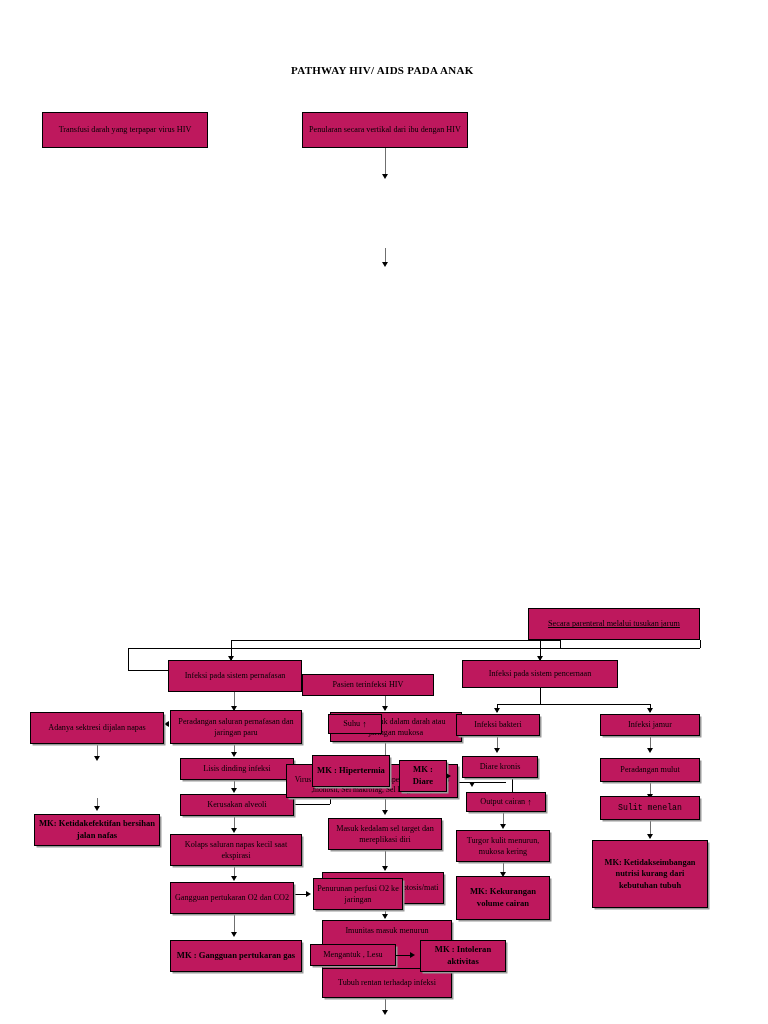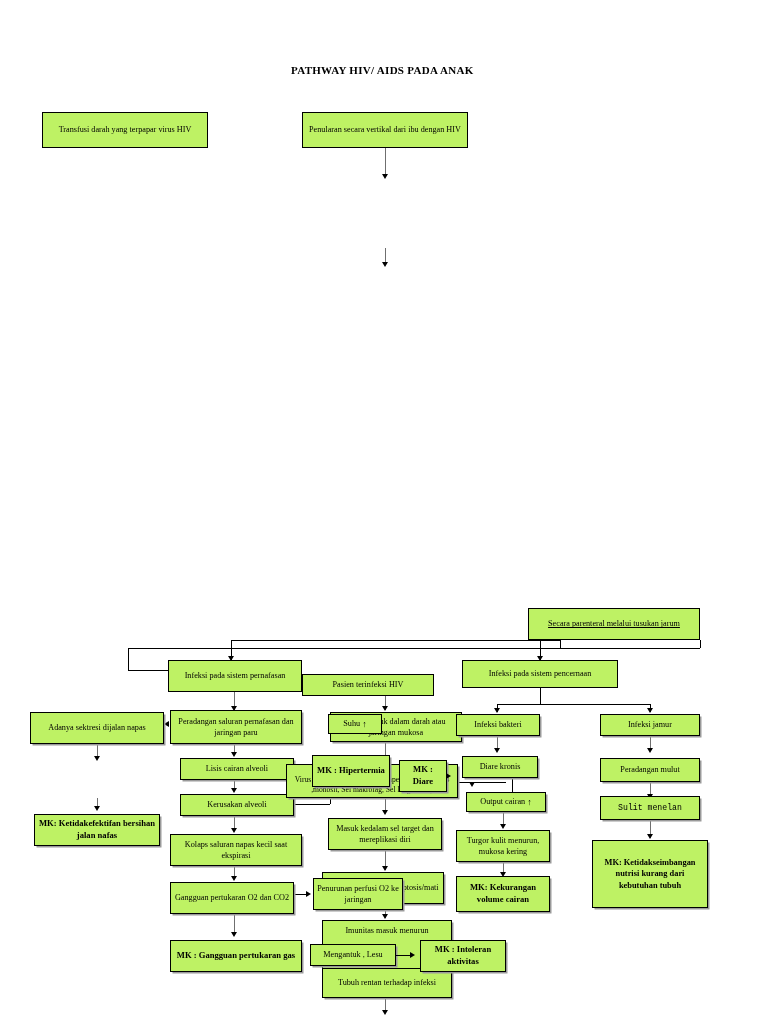--- a/index.html
+++ b/index.html
@@ -23,21 +23,21 @@
     font-family: "Liberation Serif", serif;
     font-weight: bold;
     font-size: 11px;
     letter-spacing: 0.3px;
     white-space: nowrap;
   }
   .box {
     position: absolute;
     box-sizing: border-box;
     border: 1.2px solid #000000;
-    background: #bef264;
+    background: #be185d;
     display: flex;
     align-items: center;
     justify-content: center;
     text-align: center;
     font-size: 8.2px;
     line-height: 1.35;
     padding: 2px 3px;
     font-family: "Liberation Serif", serif;
     z-index: 5;
   }
@@ -172,21 +172,21 @@
   <div class="arrow-down" style="left:93.5px; top:806px;"></div>
 
   <div class="hline dark" style="left:170px; top:724px; width:4px;"></div>
   <div class="arrow-left" style="left:164px; top:720.5px;"></div>
 
   <div class="box shadow" style="left:170px; top:710px; width:132px; height:34px;">
     <span class="txt">Peradangan saluran pernafasan dan jaringan paru</span>
   </div>
 
   <div class="box shadow" style="left:180px; top:758px; width:114px; height:22px;">
-    <span class="txt">Lisis cairan alveoli</span>
+    <span class="txt">Lisis dinding infeksi</span>
   </div>
 
   <div class="box shadow" style="left:180px; top:794px; width:114px; height:22px;">
     <span class="txt">Kerusakan alveoli</span>
   </div>
 
   <div class="box shadow" style="left:170px; top:834px; width:132px; height:32px;">
     <span class="txt">Kolaps saluran napas kecil saat ekspirasi</span>
   </div>
 
@@ -308,21 +308,21 @@
   <div class="vline" style="left:503px; top:812px; height:14px;"></div>
   <div class="arrow-down" style="left:499.5px; top:824px;"></div>
 
   <div class="box shadow" style="left:456px; top:830px; width:94px; height:32px;">
     <span class="txt">Turgor kulit menurun, mukosa kering</span>
   </div>
 
   <div class="vline" style="left:503px; top:862px; height:12px;"></div>
   <div class="arrow-down" style="left:499.5px; top:872px;"></div>
 
-  <div class="box shadow bold" style="left:456px; top:876px; width:94px; height:36px;">
+  <div class="box shadow bold" style="left:456px; top:876px; width:94px; height:44px;">
     <span class="txt">MK: Kekurangan volume cairan</span>
   </div>
 
   <div class="box shadow" style="left:600px; top:714px; width:100px; height:22px;">
     <span class="txt">Infeksi jamur</span>
   </div>
 
   <div class="vline" style="left:650px; top:736px; height:14px;"></div>
   <div class="arrow-down" style="left:646.5px; top:748px;"></div>
 

